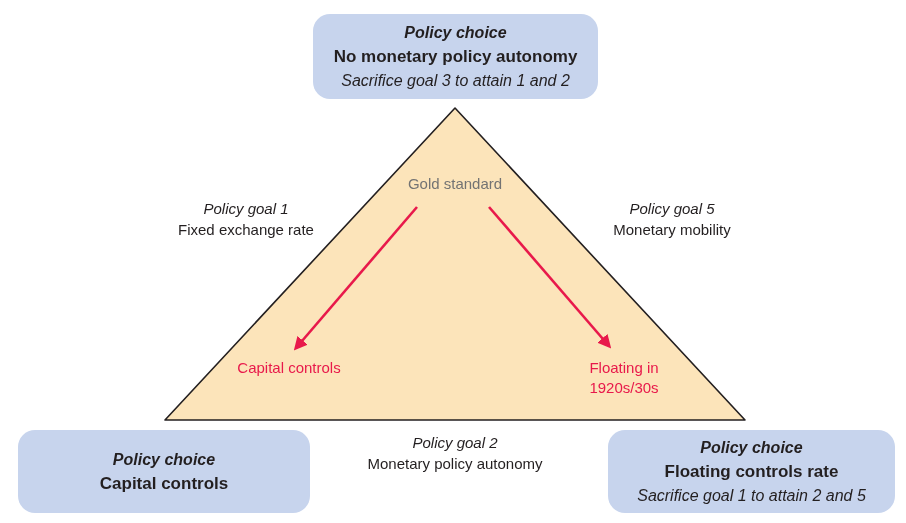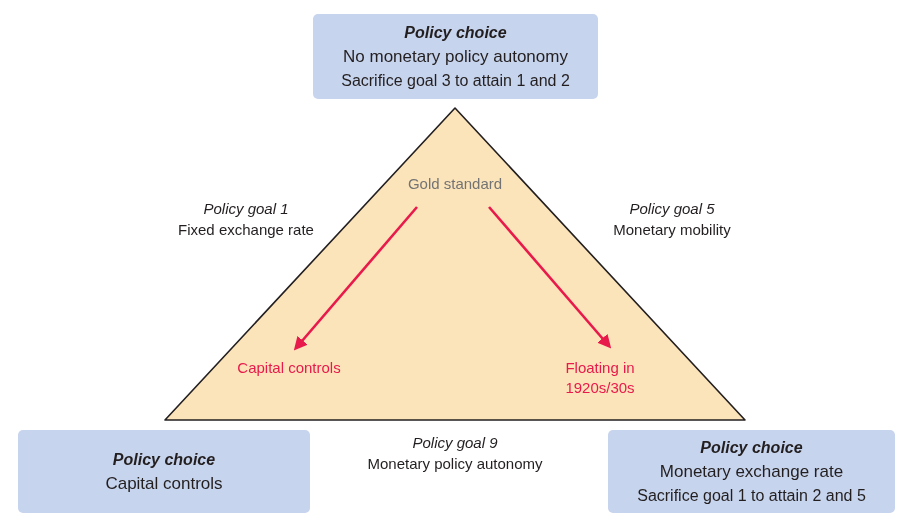--- a/index.html
+++ b/index.html
@@ -16,31 +16,31 @@
 
   .diagram-svg {
     position: absolute;
     left: 0; top: 0;
     width: 906px; height: 523px;
   }
 
   .policy-box {
     position: absolute;
     background: #c7d4ed;
-    border-radius: 5px;
+    border-radius: 17px;
     display: flex;
     flex-direction: column;
     justify-content: center;
     text-align: center;
     line-height: 24px;
     padding: 4px 6px;
   }
   .policy-box .l1 { font-size: 16px; font-weight: bold; font-style: italic; }
-  .policy-box .l2 { font-size: 17px; font-weight: normal; }
-  .policy-box .l3 { font-size: 16px; }
+  .policy-box .l2 { font-size: 17px; font-weight: bold; }
+  .policy-box .l3 { font-size: 16px; font-style: italic; }
 
   .goal-label {
     position: absolute;
     text-align: center;
     font-size: 15px;
     line-height: 21px;
   }
   .goal-label .g1 { font-style: italic; }
   .goal-label .g2 { font-style: normal; }
 
@@ -90,34 +90,34 @@
 
   <div class="goal-label" style="left:582px; top:198px; width:180px;">
     <div class="g1">Policy goal 5</div>
     <div class="g2">Monetary mobility</div>
   </div>
 
   <div class="red-label" style="left:209px; top:358px; width:160px;">
     <div>Capital controls</div>
   </div>
 
-  <div class="red-label" style="left:520px; top:358px; width:160px;">
+  <div class="red-label" style="left:544px; top:358px; width:160px;">
     <div>Floating in</div>
     <div>1920s/30s</div>
   </div>
 
   <div class="policy-box" style="left:18px; top:430px; width:292px; height:83px;">
     <div class="l1">Policy choice</div>
     <div class="l2">Capital controls</div>
   </div>
 
   <div class="goal-label" style="left:345px; top:432px; width:220px;">
-    <div class="g1">Policy goal 9</div>
+    <div class="g1">Policy goal 2</div>
     <div class="g2">Monetary policy autonomy</div>
   </div>
 
   <div class="policy-box" style="left:608px; top:430px; width:287px; height:83px;">
     <div class="l1">Policy choice</div>
-    <div class="l2">Monetary exchange rate</div>
+    <div class="l2">Floating controls rate</div>
     <div class="l3">Sacrifice goal 1 to attain 2 and 5</div>
   </div>
 
 </div>
 
 </body></html>

